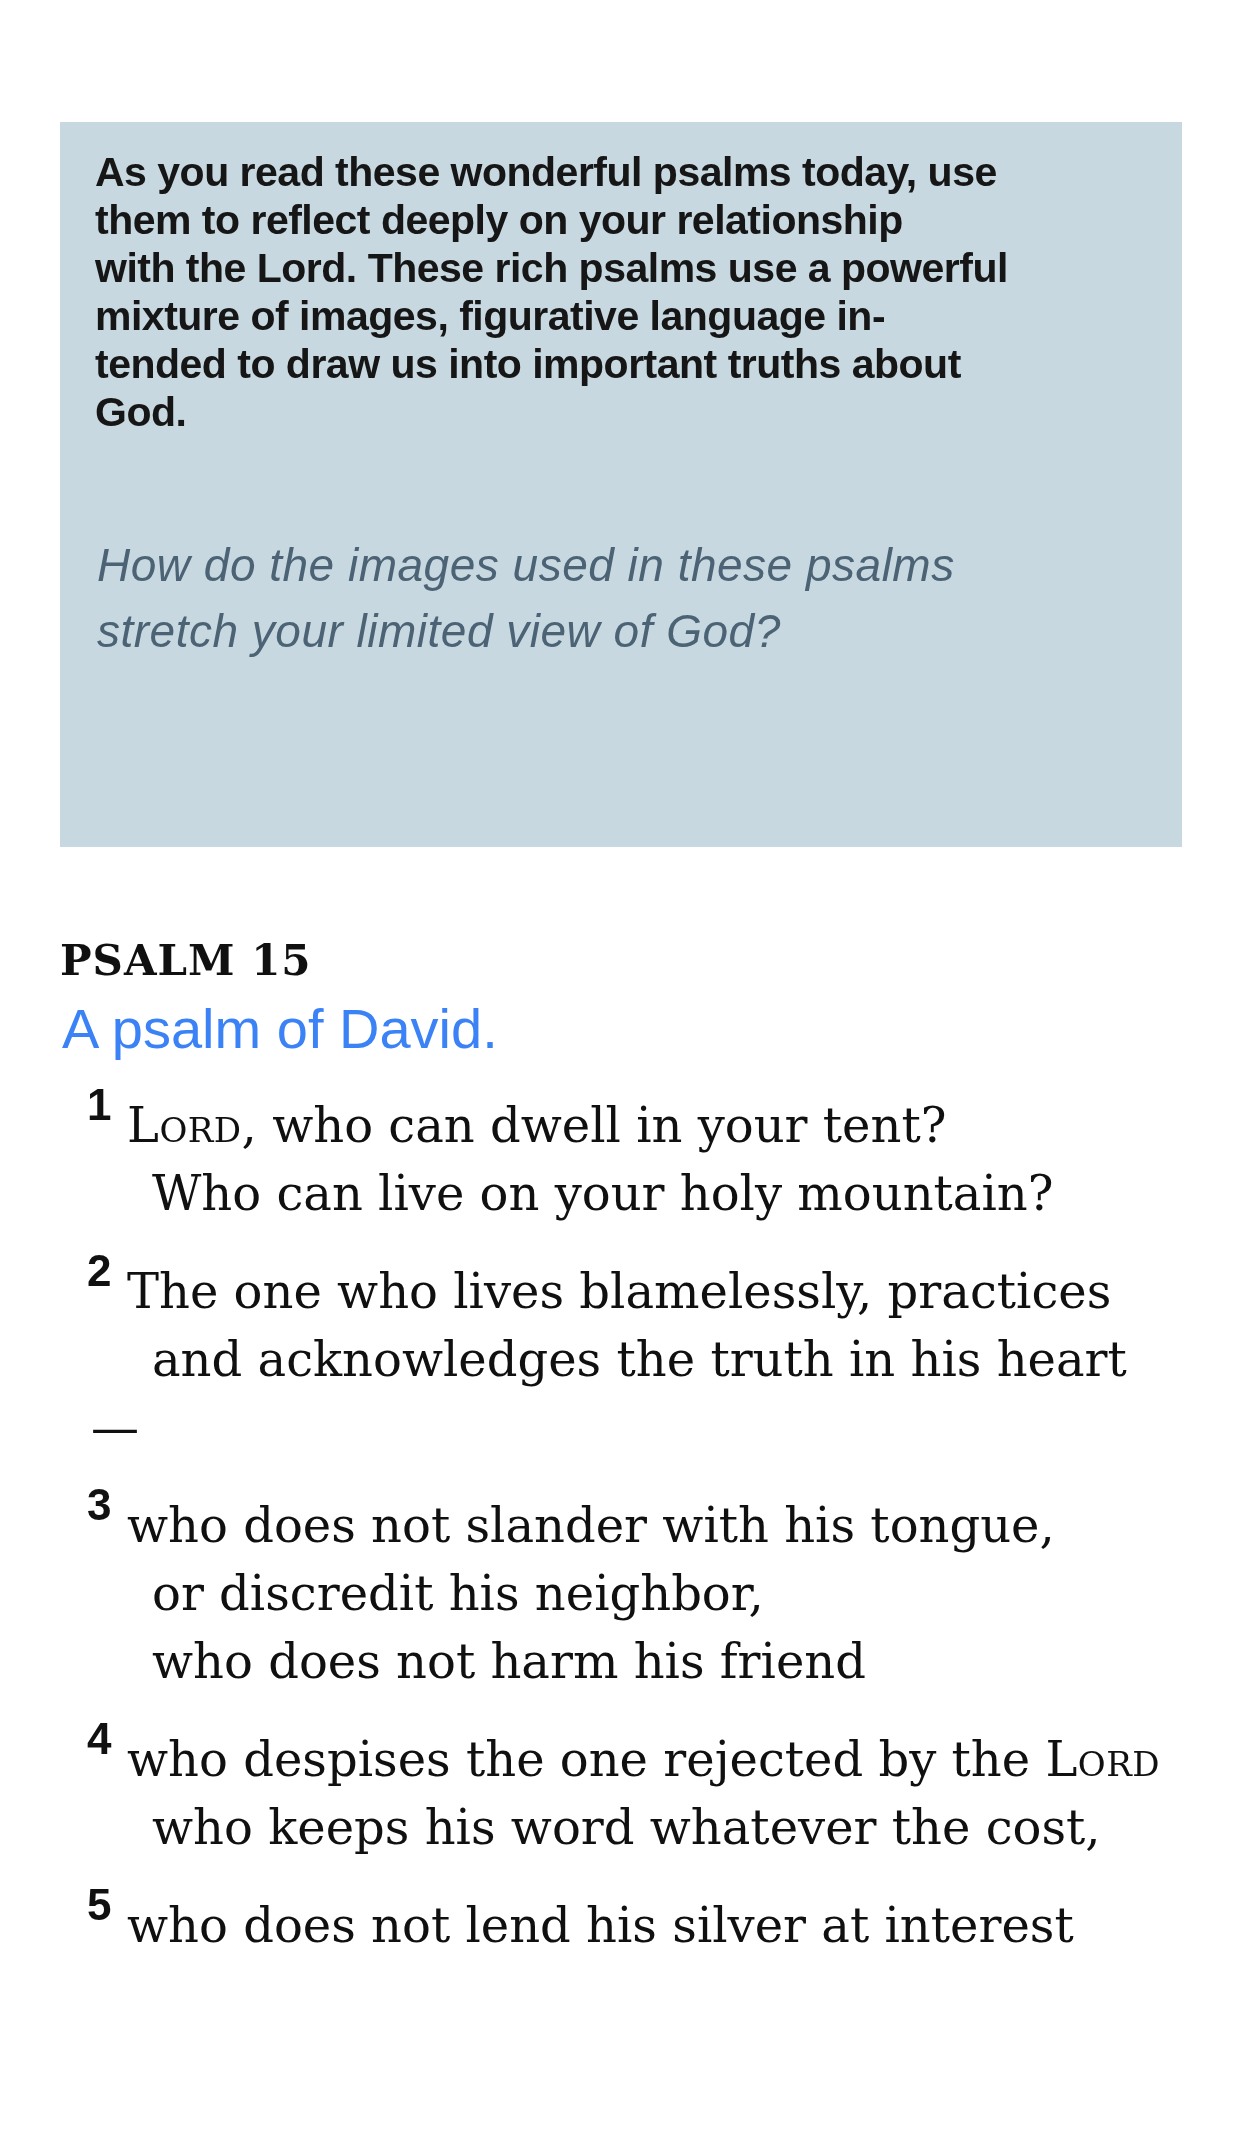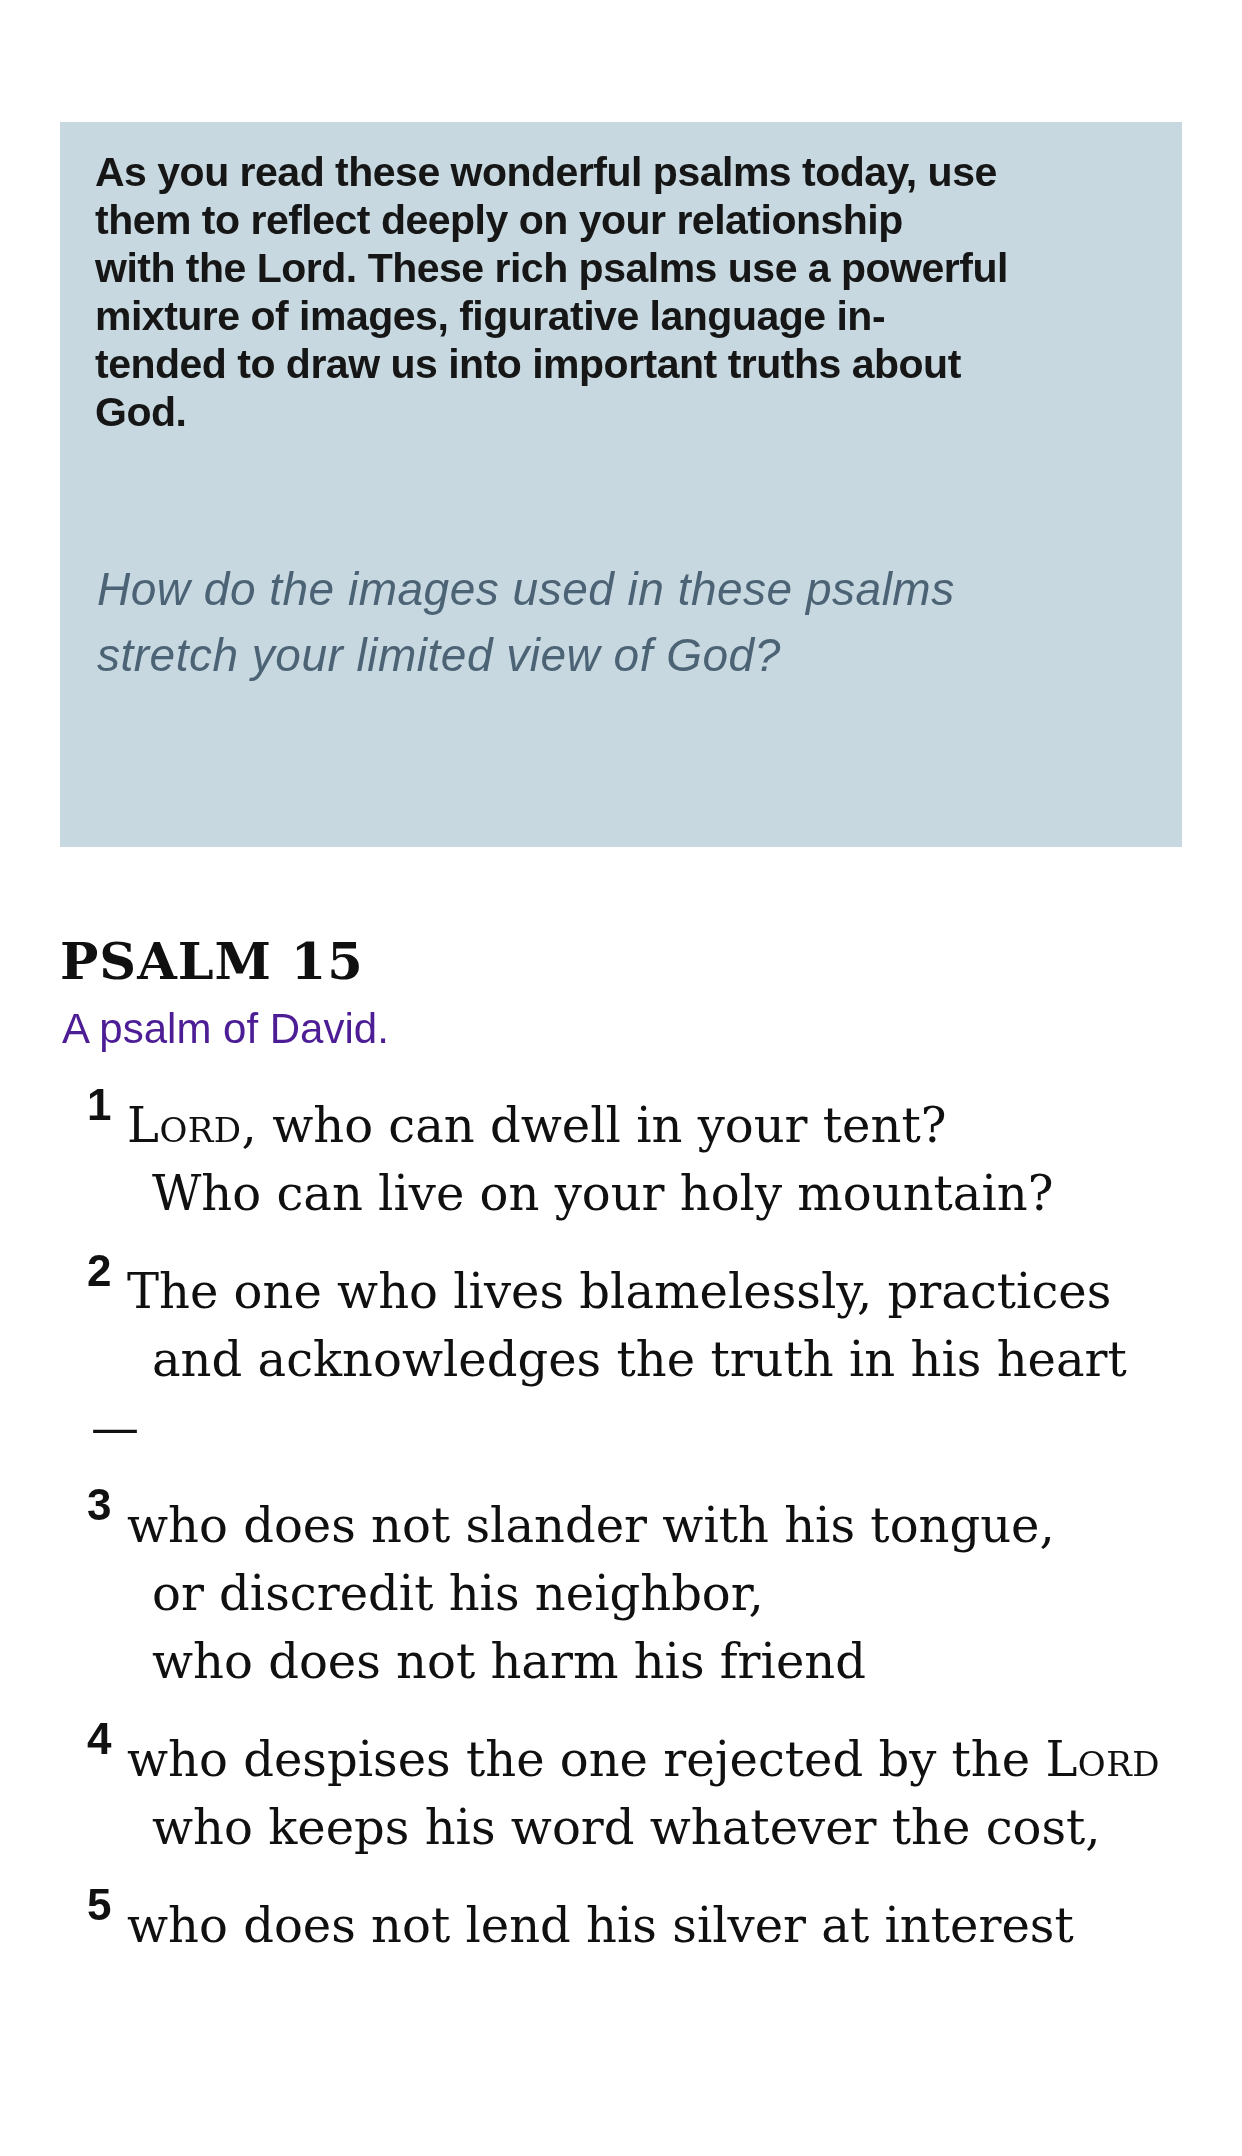--- a/index.html
+++ b/index.html
@@ -30,46 +30,46 @@
     margin: 0;
     font-family: "Liberation Sans", sans-serif;
     font-weight: bold;
     font-size: 41px;
     line-height: 48px;
     letter-spacing: -0.5px;
     color: #161616;
     white-space: pre-line;
   }
   .intro-question {
-    margin: 120px 0 0 2px;
+    margin: 96px 0 0 2px;
     font-family: "Liberation Sans", sans-serif;
     font-style: italic;
     font-size: 46px;
     line-height: 66px;
     letter-spacing: 0.5px;
     color: #4b6374;
     white-space: pre-line;
   }
 
   
   .psalm-heading {
     margin: 84px 0 10px 0;
     font-family: "DejaVu Serif", serif;
     font-weight: bold;
-    font-size: 51px;
+    font-size: 42px;
     line-height: 60px;
     letter-spacing: 1px;
     color: #101010;
   }
   .psalm-subtitle {
     margin: 14px 0 0 2px;
     font-family: "Liberation Sans", sans-serif;
-    font-size: 42px;
+    font-size: 56px;
     line-height: 48px;
-    color: #4c1d95;
+    color: #3b82f6;
   }
   .verses { display: flow-root; }
   .verse { margin-top: 30px; }
   .verse:first-child { margin-top: 38px; }
   .vline {
     font-family: "DejaVu Serif", serif;
     font-size: 48px;
     line-height: 68px;
     color: #101010;
     white-space: nowrap;

